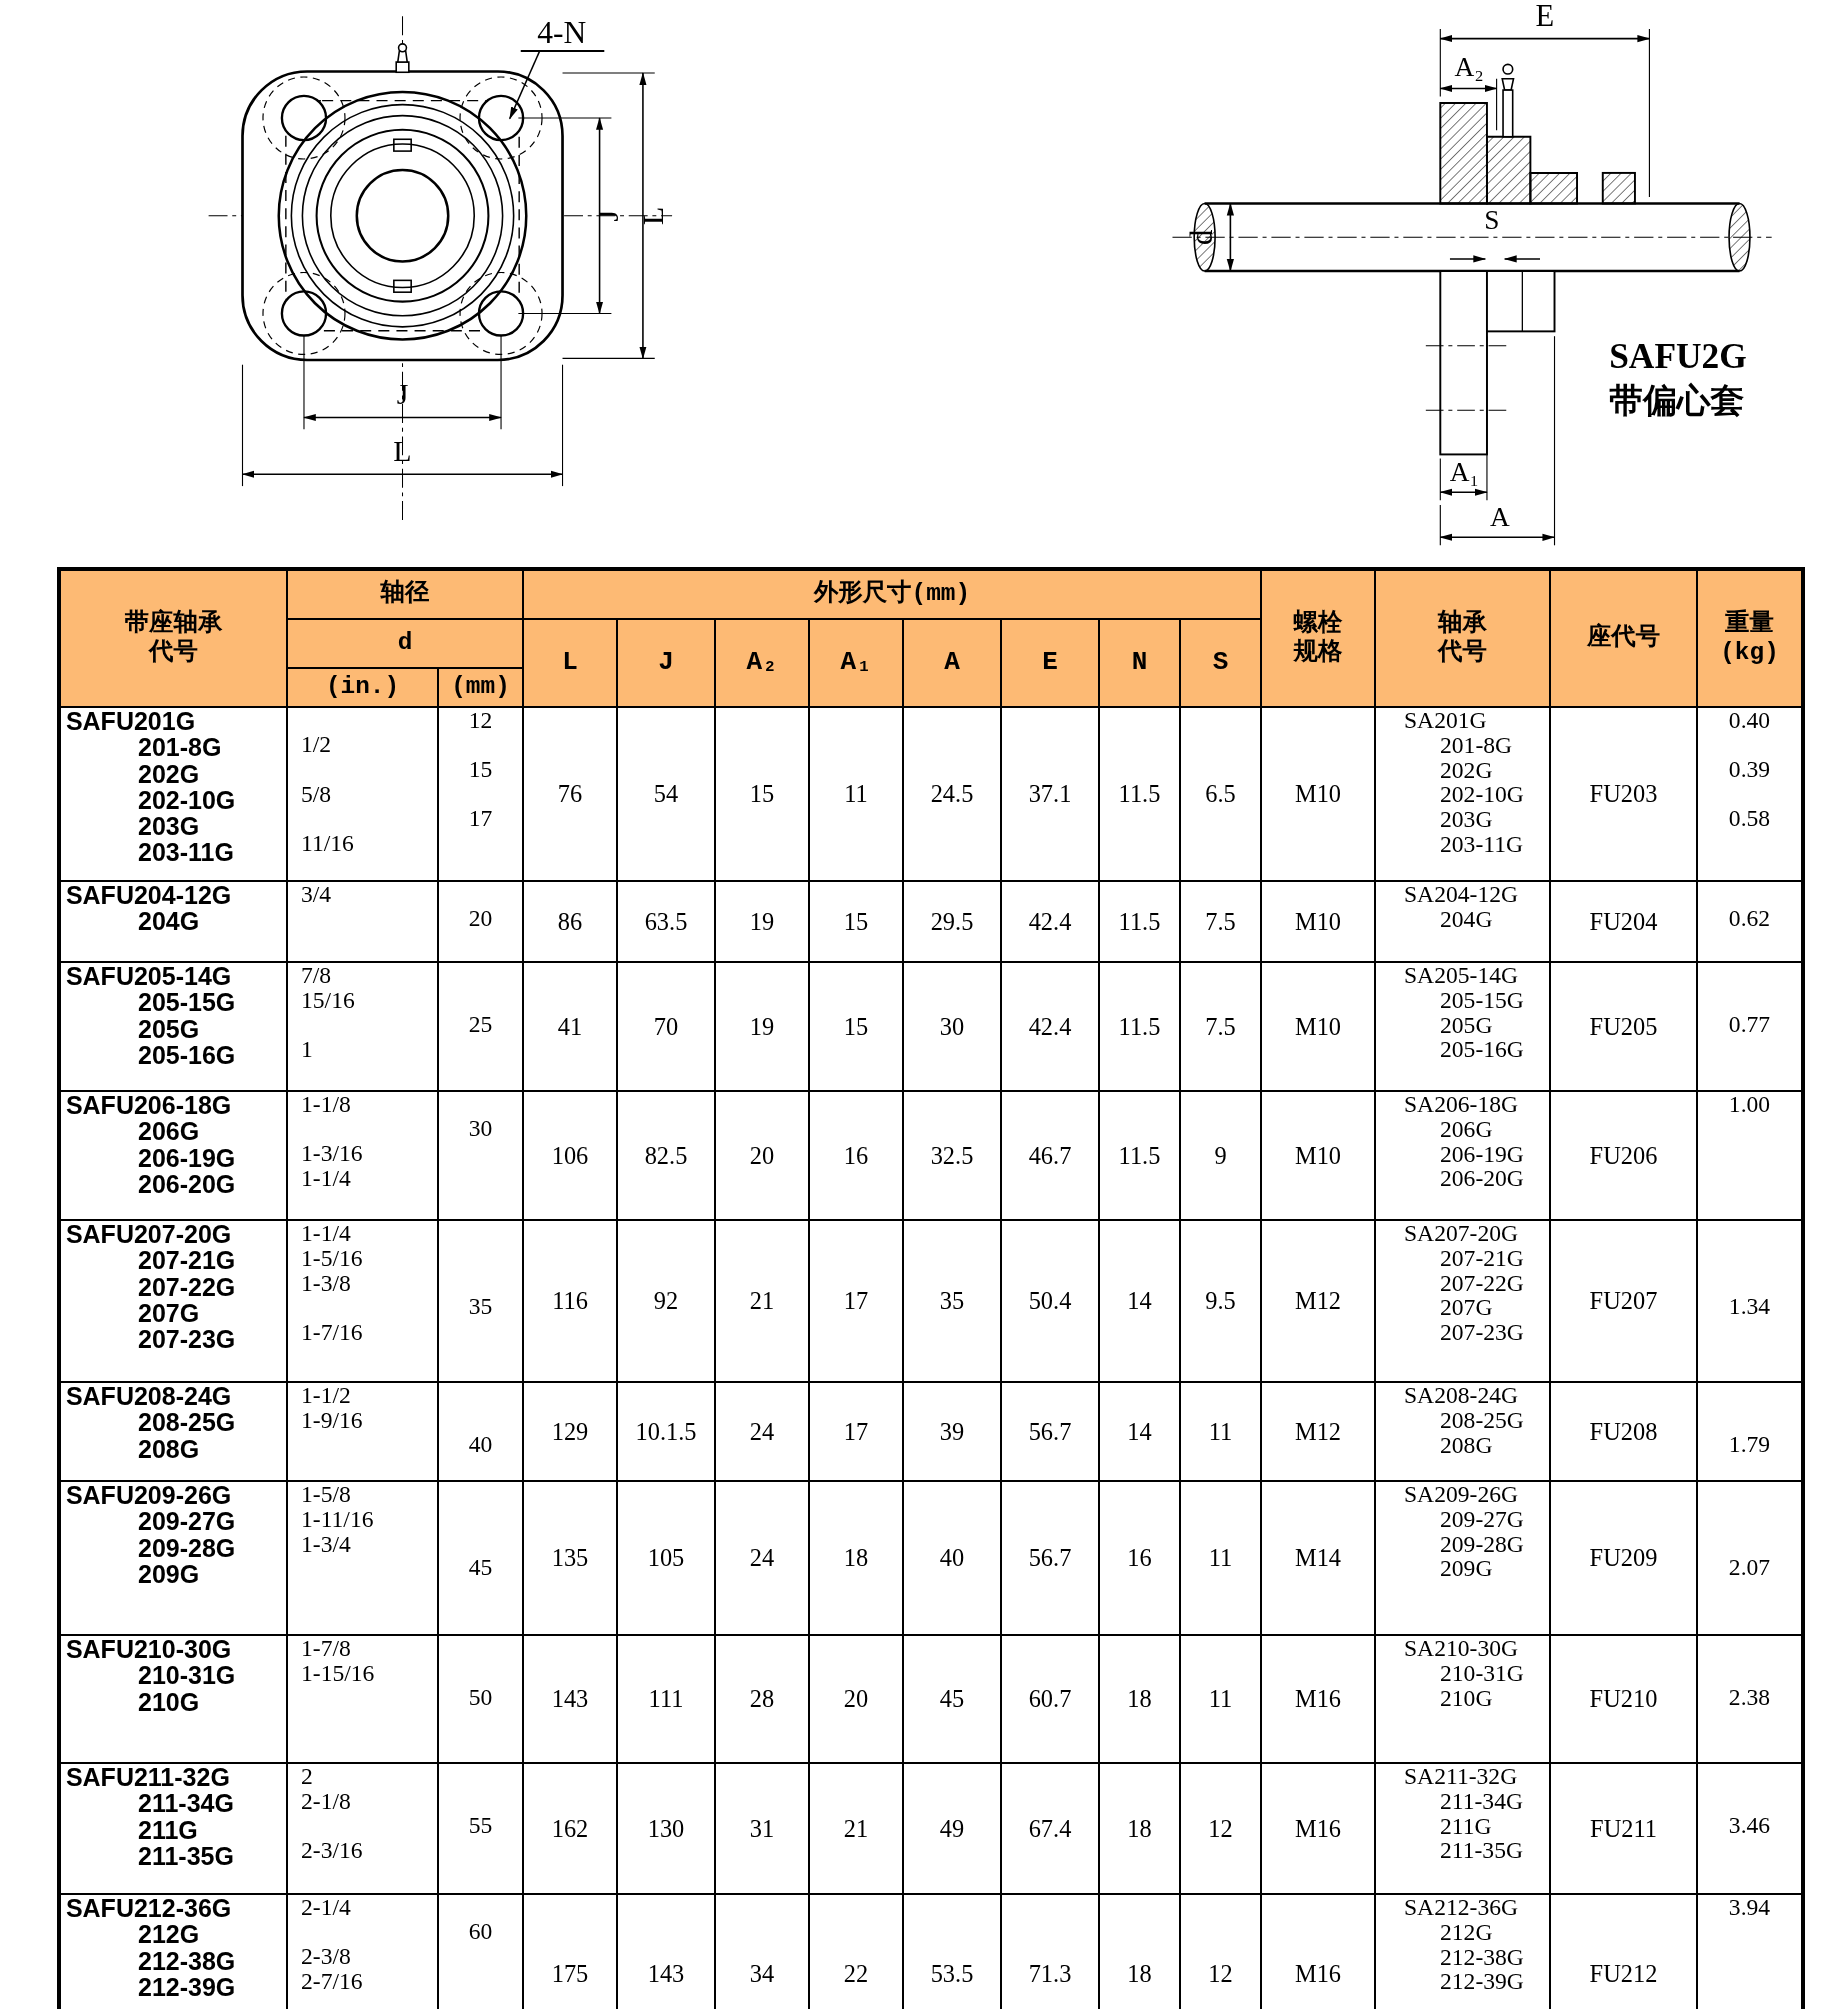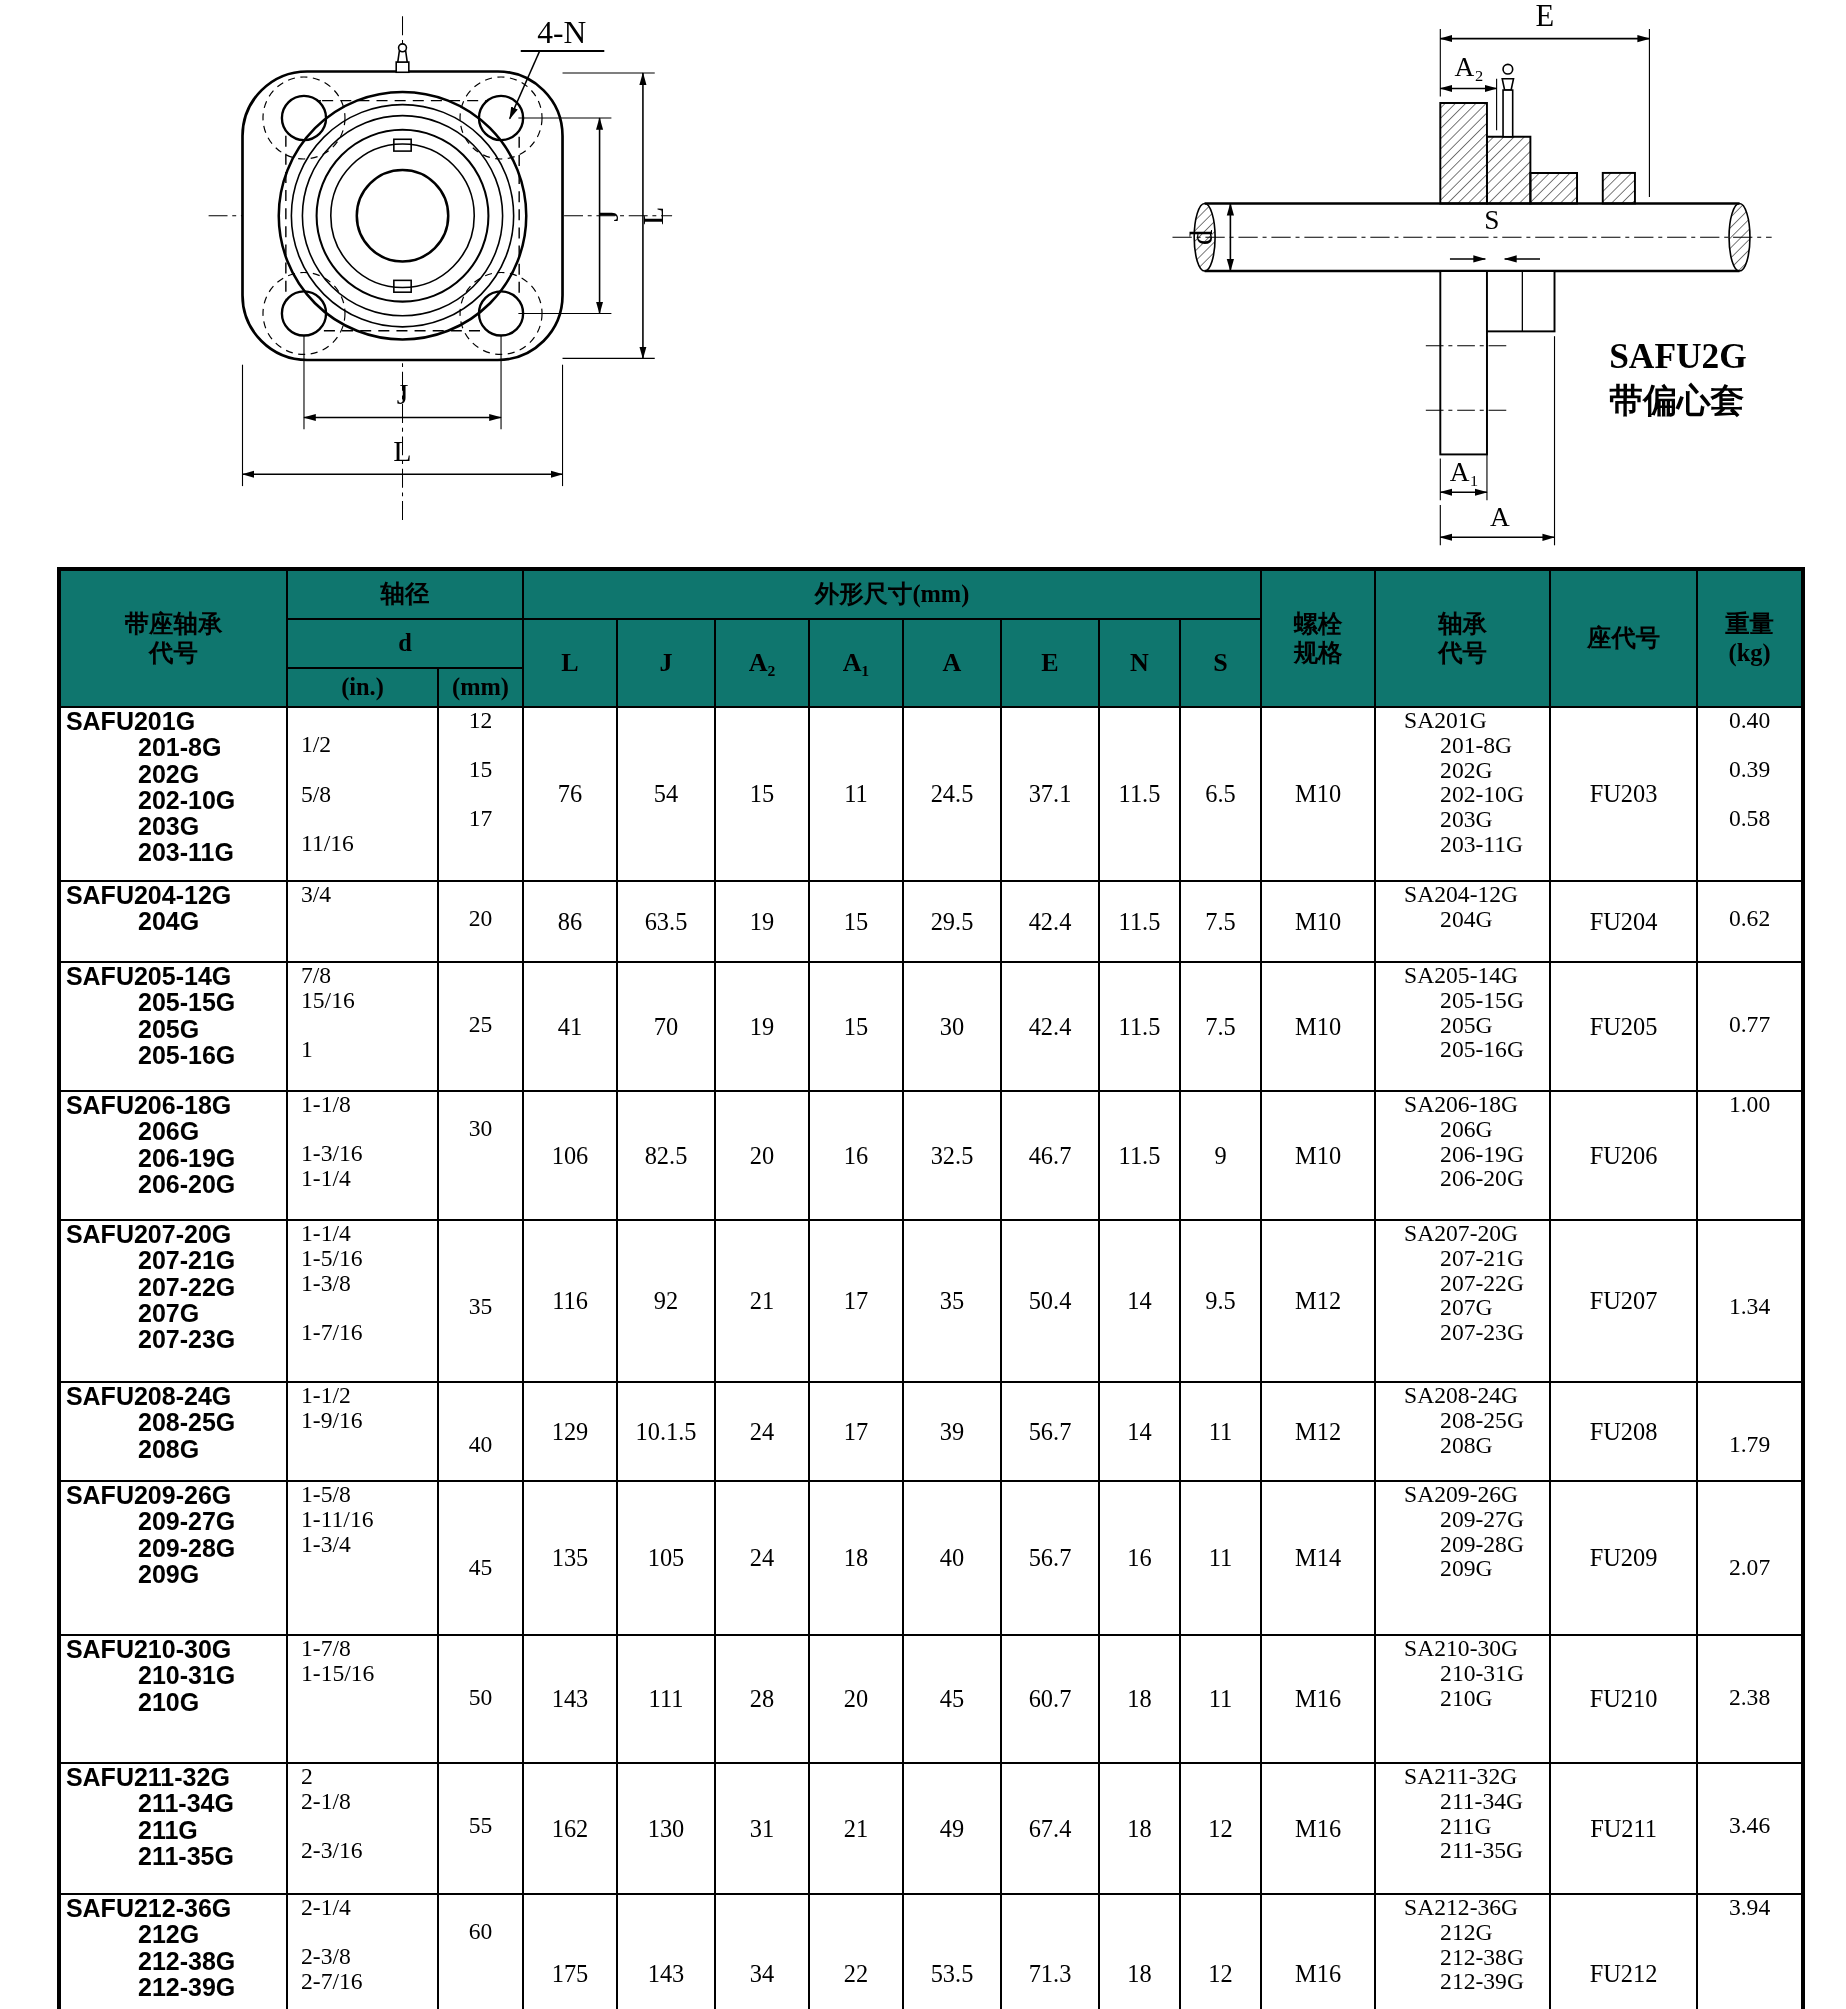--- a/index.html
+++ b/index.html
@@ -5,22 +5,22 @@
   html,body{margin:0;padding:0;}
   body{
     width:1847px;height:2010px;position:relative;background:#ffffff;
     font-family:"Liberation Serif",serif;color:#000;
   }
   .drawing{position:absolute;}
   .table-wrap{position:absolute;left:57px;top:567px;}
   table{border-collapse:collapse;table-layout:fixed;width:1742px;border:4.9px solid #000;}
   th,td{border:2.4px solid #000;padding:0;}
   thead th{
-    background:#0f766e;
-    font-family:Liberation Serif, serif;font-weight:bold;font-size:24.4px;
+    background:#fdba74;
+    font-family:Liberation Mono, monospace;font-weight:bold;font-size:24.4px;
     text-align:center;vertical-align:middle;white-space:pre-line;line-height:1.15;
   }
   tr.h1 th{height:47px;}
   tr.h2 th{height:47px;}
   tr.h3 th{height:37px;}
   thead th.dim-letter{font-size:26px;}
   tbody td{font-size:24.4px;vertical-align:middle;text-align:center;}
   tbody td.val{font-family:"Liberation Serif",serif;}
   td.lines{vertical-align:top;}
   .lines-wrap{display:flex;flex-direction:column;justify-content:space-around;height:100%;}

